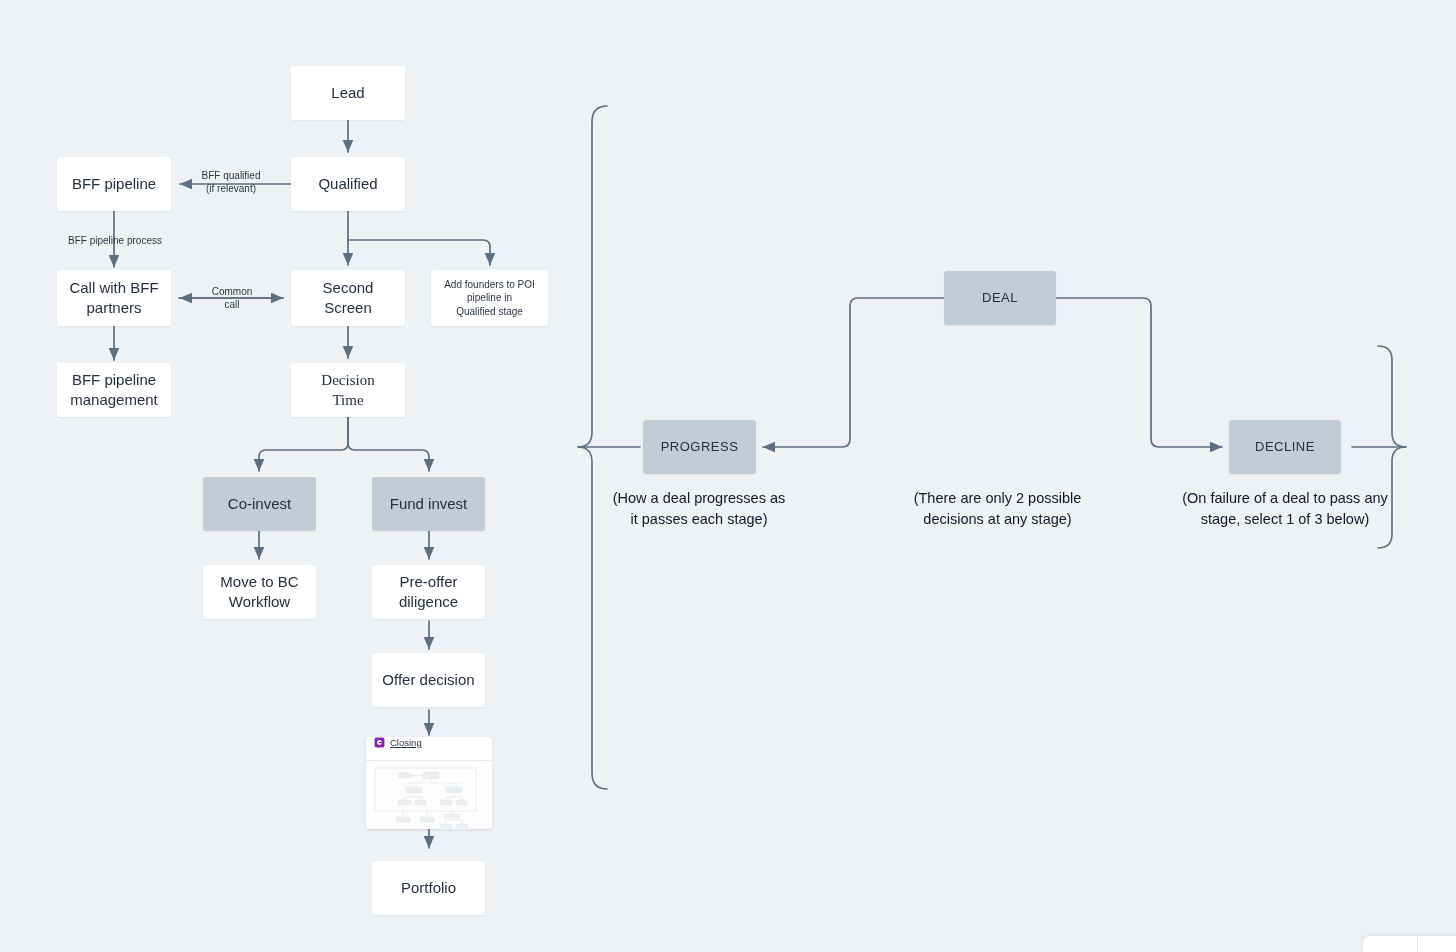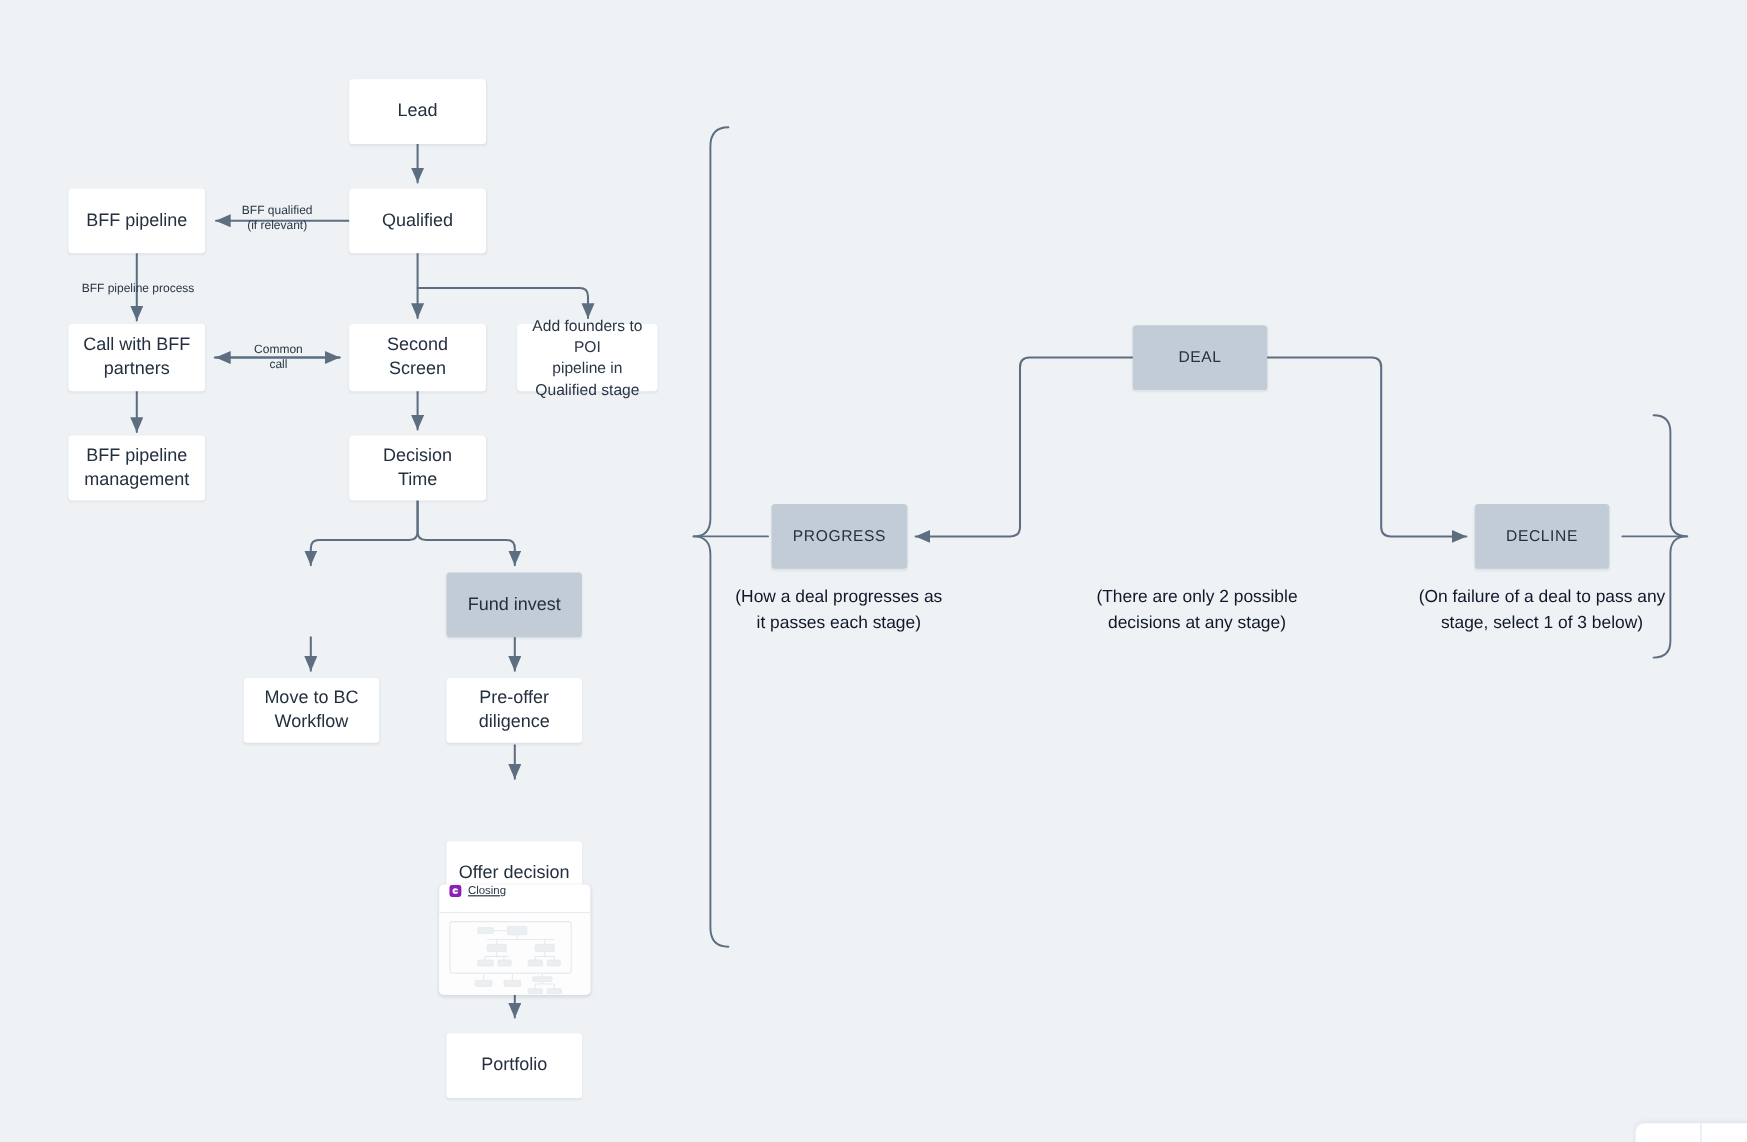--- a/index.html
+++ b/index.html
@@ -22,21 +22,21 @@
     text-align:center;
     border-radius:3px;
     line-height:1.35;
     background:#ffffff;
     color:#24303f;
     font-size:15px;
     padding:4px 0;
     box-shadow:0 1px 2px rgba(20,40,60,.07);
   }
   .node.gray{background:#c2ccd6;}
-  .node.small{font-size:13px;line-height:1.35;color:#2a3645;}
+  .node.small{font-size:10px;line-height:1.35;color:#2a3645;}
   .node.caps{font-size:13px;letter-spacing:.5px;}
 
   .edge-label{
     position:absolute;
     font-size:10px;
     color:#2a3645;
     text-align:center;
     line-height:1.3;
     background:transparent;
     white-space:pre-line;
@@ -149,33 +149,34 @@
   <div class="node" style="left:57px;top:363px;width:114px;height:54px;white-space:pre-line;">BFF pipeline
 management</div>
 
   <div class="node" style="left:291px;top:270px;width:114px;height:56px;white-space:pre-line;">Second
 Screen</div>
 
   <div class="node small" style="left:431px;top:270px;width:117px;height:56px;white-space:pre-line;">Add founders to POI
 pipeline in
 Qualified stage</div>
 
-  <div class="node" style="left:291px;top:363px;width:114px;height:54px;white-space:pre-line;">Decision
+  <div class="node" style="left:291px;top:363px;width:114px;height:54px;white-space:pre-line;font-family:Liberation Serif, serif;">Decision
 Time</div>
 
+  <div class="node gray" style="left:203px;top:477px;width:113px;height:54px;">Co-invest</div>
 
   <div class="node gray" style="left:372px;top:477px;width:113px;height:54px;">Fund invest</div>
 
   <div class="node" style="left:203px;top:565px;width:113px;height:54px;white-space:pre-line;">Move to BC
 Workflow</div>
 
   <div class="node" style="left:372px;top:565px;width:113px;height:54px;white-space:pre-line;">Pre-offer
 diligence</div>
 
-  <div class="node" style="left:372px;top:653px;width:113px;height:54px;margin-top:48px;">Offer decision</div>
+  <div class="node" style="left:372px;top:653px;width:113px;height:54px;">Offer decision</div>
 
   <div class="node" style="left:372px;top:861px;width:113px;height:54px;">Portfolio</div>
 
   <div class="node gray caps" style="left:944px;top:271px;width:112px;height:54px;">DEAL</div>
 
   <div class="node gray caps" style="left:643px;top:420px;width:113px;height:54px;">PROGRESS</div>
 
   <div class="node gray caps" style="left:1229px;top:420px;width:112px;height:54px;">DECLINE</div>
 
   <div class="embed-card" style="left:366px;top:737px;width:126px;height:92px;">

